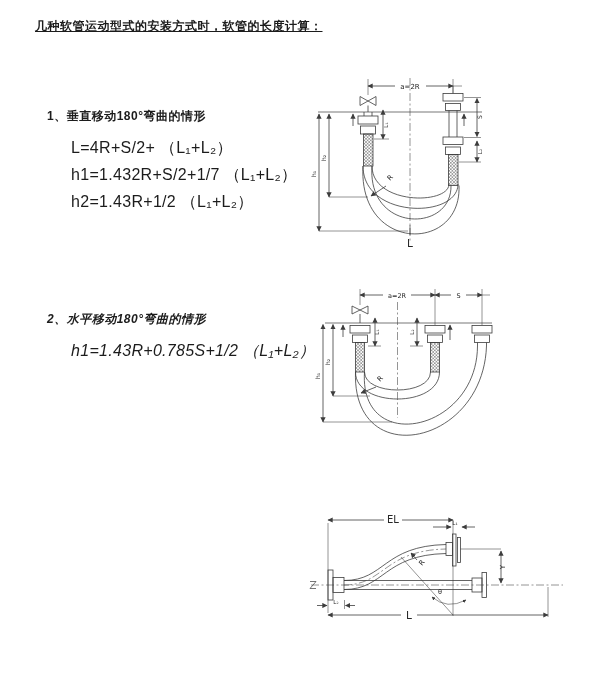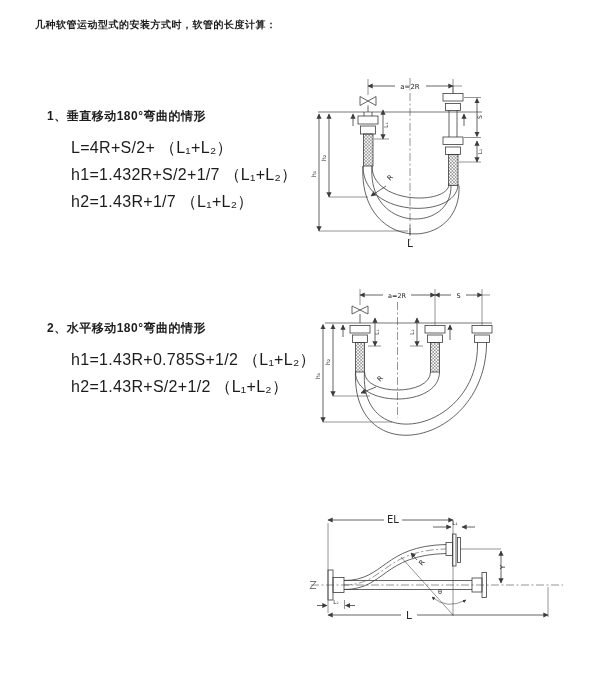--- a/index.html
+++ b/index.html
@@ -1,46 +1,45 @@
 <!DOCTYPE html>
 <html><head>
 <meta charset="utf-8">
 <style>
   html,body{margin:0;padding:0;background:#fff;}
   .page{position:relative;width:600px;height:675px;background:#ffffff;overflow:hidden;
         font-family:"Liberation Sans","DejaVu Sans",sans-serif;color:#1c1c1c;}
-  .title{position:absolute;left:35px;top:18px;font-size:10px;font-weight:bold;letter-spacing:.5px;}
+  .title{position:absolute;left:35px;top:18px;font-size:12px;font-weight:bold;letter-spacing:.5px;text-decoration:underline;}
   .section{position:absolute;left:47px;}
-  .sec1{top:108px;} .sec2{top:320px;} .sec3{top:518px;}
+  .sec1{top:108px;} .sec2{top:311px;font-style:italic;} .sec3{top:518px;}
   .heading{font-size:12px;font-weight:bold;letter-spacing:.5px;margin:0 0 9px 0;}
   .formula{font-size:16px;letter-spacing:.3px;line-height:27px;margin-left:24px;white-space:nowrap;}
   svg{position:absolute;}
   #d1{left:310px;top:70px;} #d2{left:310px;top:280px;} #d3{left:305px;top:505px;}
   svg text{font-family:"DejaVu Sans","Liberation Sans",sans-serif;fill:#262626;stroke:none;}
   .lab6{font-size:6px;} .lab55{font-size:5.5px;} .lab65{font-size:6.5px;}
   .lab7{font-size:7px;} .lab10{font-size:10px;} .lab105{font-size:10.5px;}
 </style>
 </head>
 <body>
 
 <div class="page">
 
   <div class="title">几种软管运动型式的安装方式时，软管的长度计算：</div>
 
   <div class="section sec1">
     <div class="heading">1、垂直移动180°弯曲的情形</div>
     <div class="formula">L=4R+S/2+ （L₁+L₂）</div>
     <div class="formula">h1=1.432R+S/2+1/7 （L₁+L₂）</div>
-    <div class="formula">h2=1.43R+1/7 （L₁+L₂）</div>
+    <div class="formula">h2=1.43R+1/2 （L₁+L₂）</div>
   </div>
 
   <div class="section sec2">
     <div class="heading">2、水平移动180°弯曲的情形</div>
     <div class="formula">h1=1.43R+0.785S+1/2 （L₁+L₂）</div>
-    <div class="formula">h2=1.43R+S/2+1/2 （L₁+L₂）</div>
   </div>
 
 
   <svg id="d1" width="290" height="195" viewBox="0 0 290 195">
     <defs>
       <marker id="ar1" viewBox="0 0 10 10" refX="9" refY="5" markerWidth="6.5" markerHeight="6.5" orient="auto-start-reverse">
         <path d="M0,0 L10,5 L0,10 z" fill="#3c3c3c"></path>
       </marker>
       <pattern id="br1" width="3.2" height="3.2" patternUnits="userSpaceOnUse">
         <path d="M0,0 L3.2,3.2 M3.2,0 L0,3.2" stroke="#5a5a5a" stroke-width="0.5"></path>

